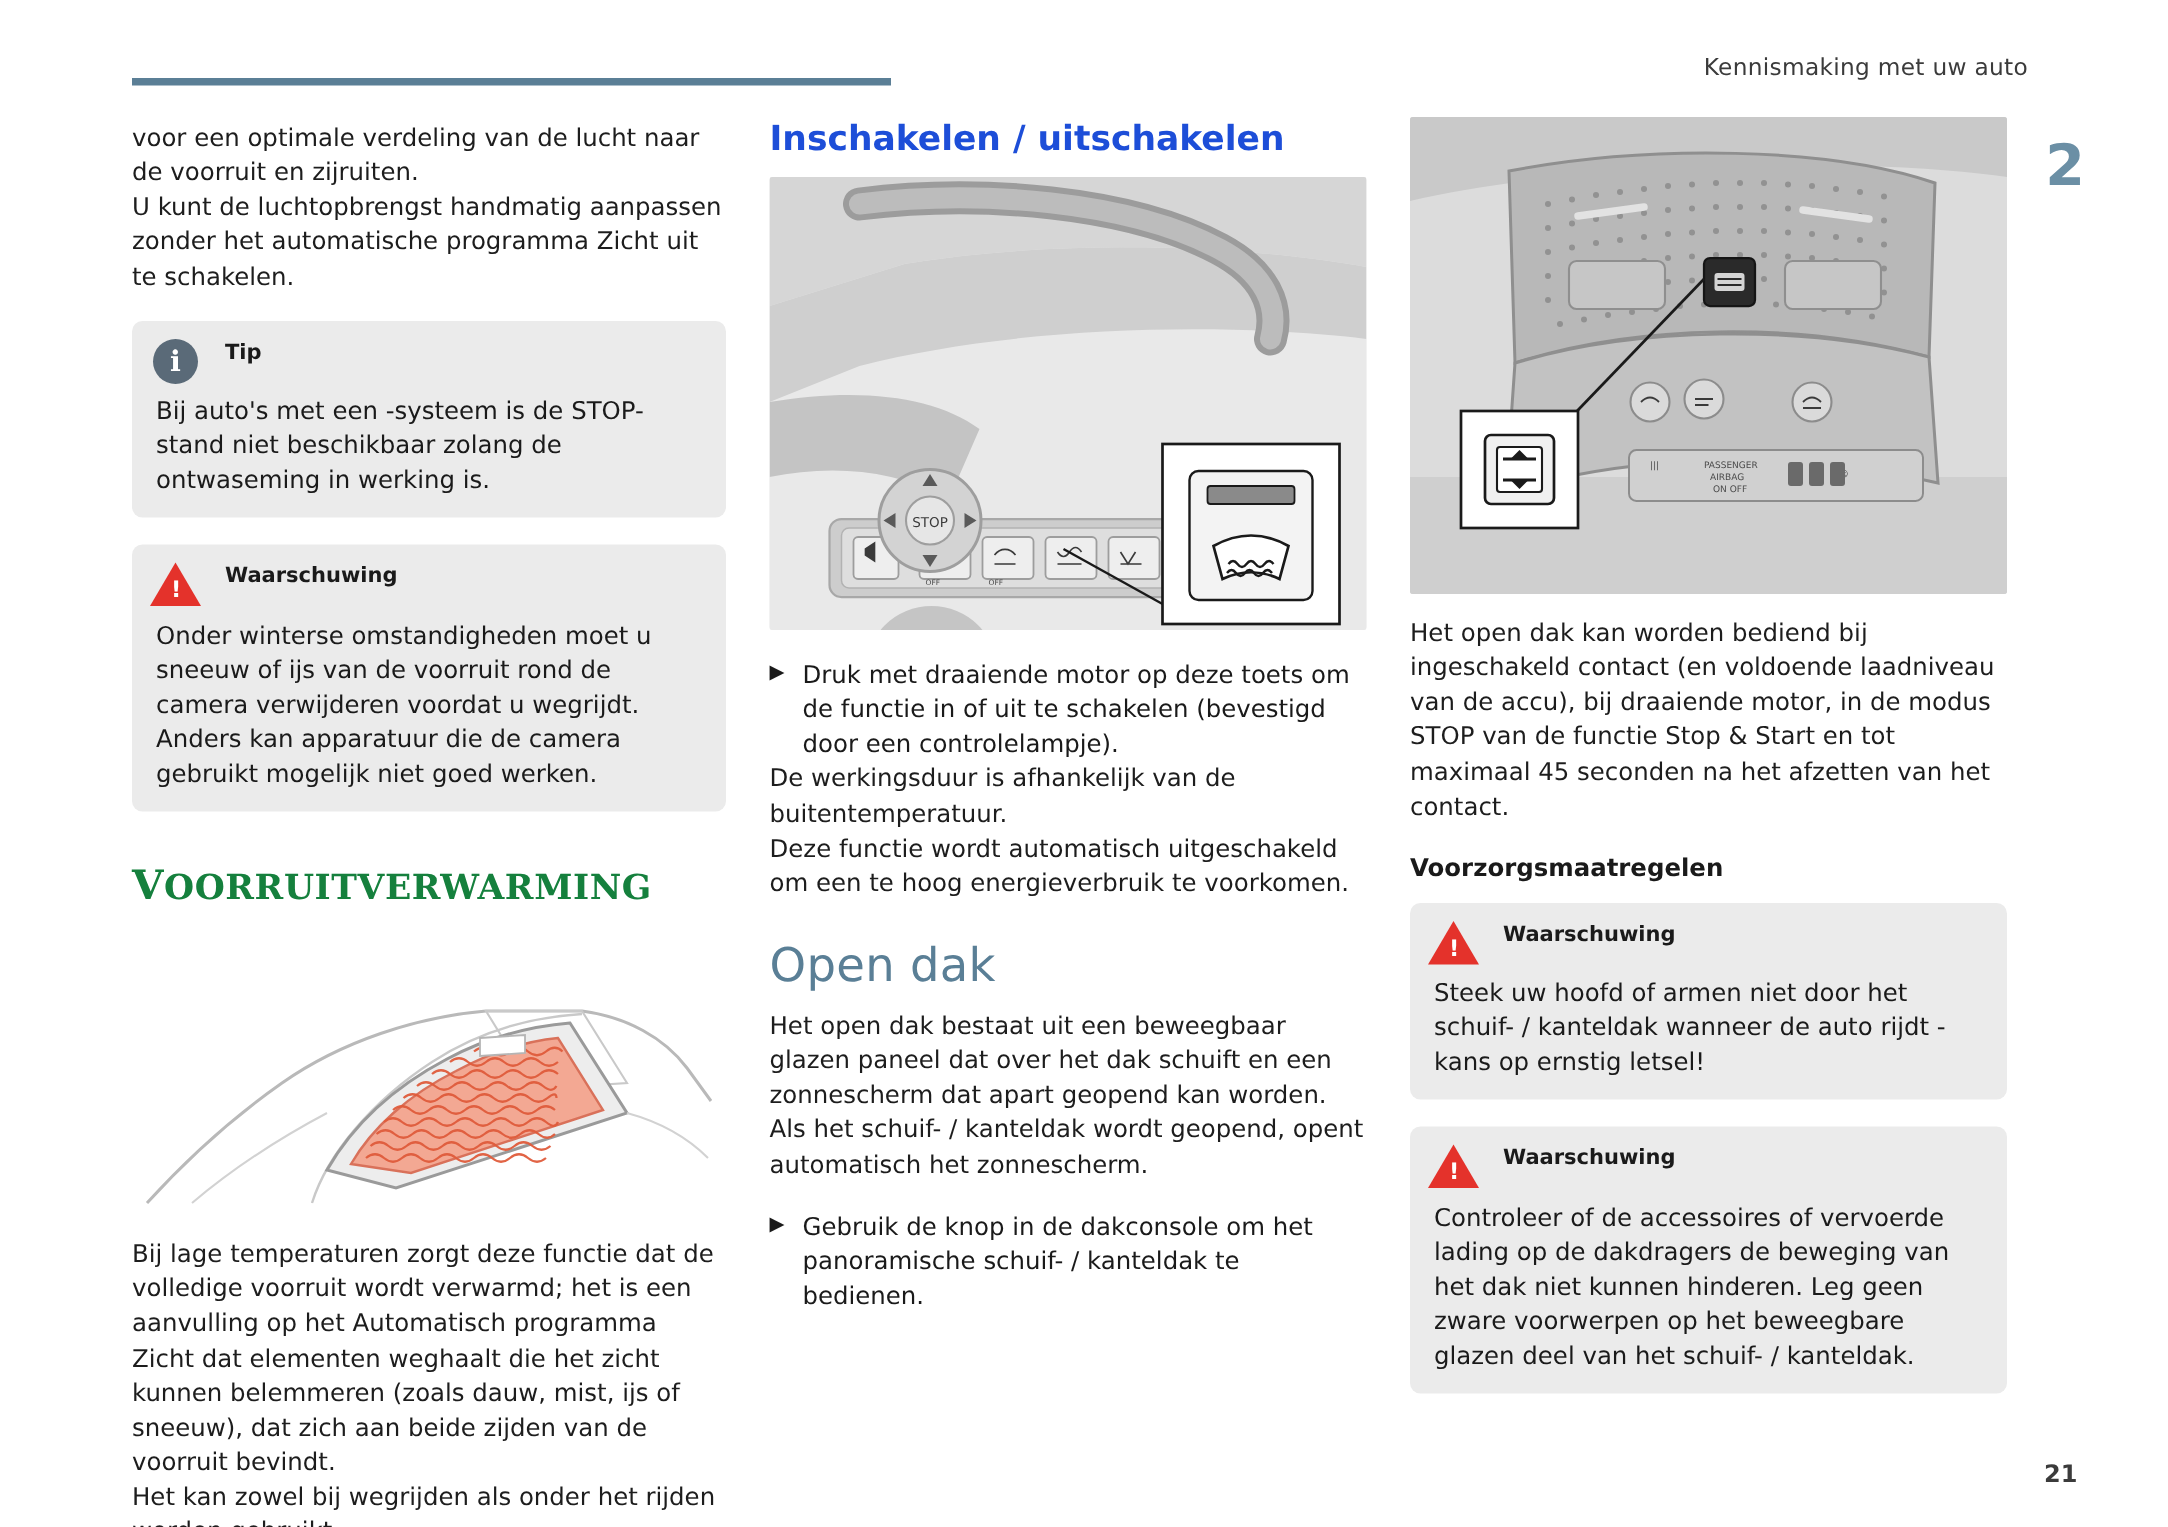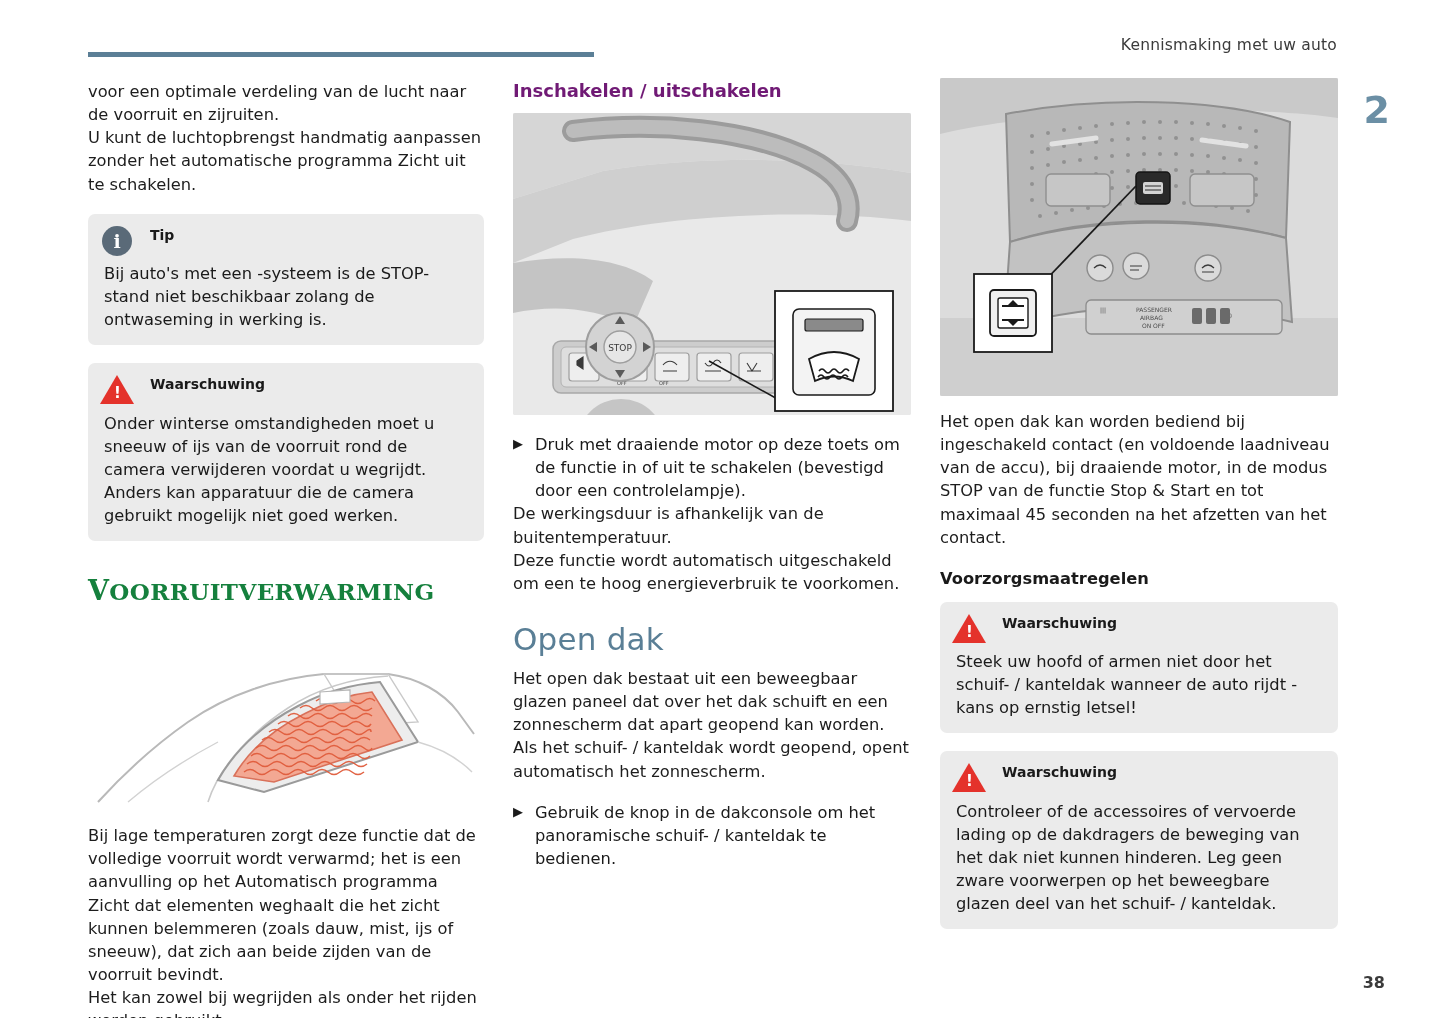--- a/index.html
+++ b/index.html
@@ -25,21 +25,21 @@
   .header-rule {
     position: absolute;
     left: 88px;
     top: 52px;
     width: 506px;
     height: 5px;
     background: #5b7f96;
   }
   .header-title {
     position: absolute;
-    right: 108px;
+    right: 93px;
     top: 36px;
     font-size: 15.5px;
     color: #3b3b3b;
     letter-spacing: 0.2px;
   }
   .chapter-number {
     position: absolute;
     right: 55px;
     top: 88px;
     font-size: 38px;
@@ -139,24 +139,24 @@
     color: #15803d;
     margin: 34px 0 0 0;
     font-variant: small-caps;
     letter-spacing: 0.4px;
     font-family: "DejaVu Serif", serif;
   }
   h2.section-caps .first {
     font-size: 27px;
   }
   h3.sub-bold {
-    font-size: 18px;
+    font-size: 23px;
     font-weight: bold;
     margin: 0 0 0 0;
-    color: #701a75;
+    color: #1d4ed8;
   }
   h2.big-blue {
     font-size: 31px;
     font-weight: normal;
     color: #5a7f96;
     margin: 26px 0 10px 0;
     letter-spacing: 0.2px;
   }
   h3.mini-bold {
     font-size: 16.3px;
@@ -209,21 +209,21 @@
   }
 </style>
 </head>
 <body>
 
 <div class="page">
 
   <div class="header-rule"></div>
   <div class="header-title">Kennismaking met uw auto</div>
   <div class="chapter-number">2</div>
-  <div class="page-number">38</div>
+  <div class="page-number">21</div>
 
   <div class="col col1">
 
     <p class="body" style="white-space: pre-line;">voor een optimale verdeling van de lucht naar de voorruit en zijruiten.
 U kunt de luchtopbrengst handmatig aanpassen zonder het automatische programma Zicht uit te schakelen.</p>
 
     <div class="callout">
       <div class="icon-info">i</div>
       <span class="cal-title">Tip</span>
       <span class="cal-body">Bij auto's met een -systeem is de STOP-stand niet beschikbaar zolang de ontwaseming in werking is.</span>

